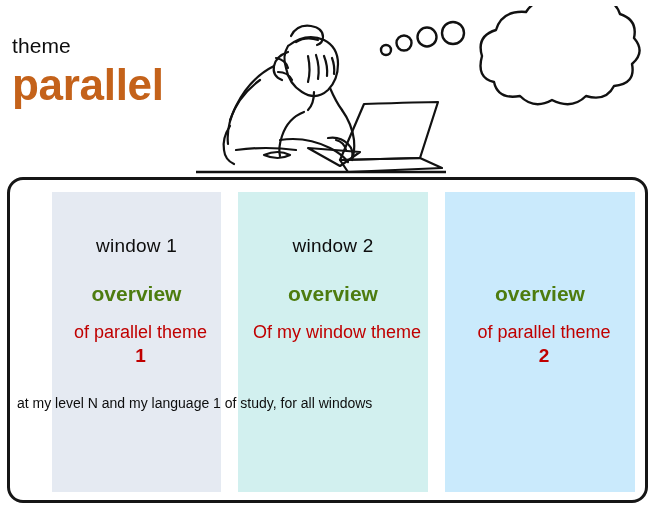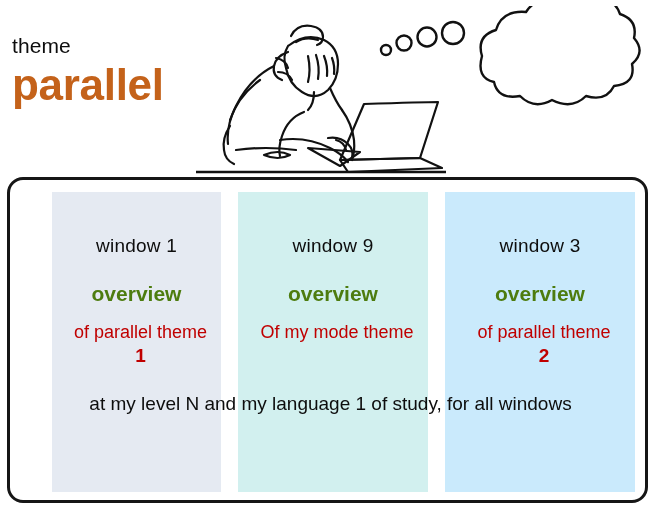--- a/index.html
+++ b/index.html
@@ -105,22 +105,22 @@
     font-weight: bold;
     font-size: 19px;
   }
 
   
   #caption {
     position: absolute;
     left: 7px;
     top: 209px;
     width: 627px;
-    text-align: center;
-    font-size: 19px;
+    text-align: left;
+    font-size: 14px;
     line-height: 29px;
     color: #0d0d0d;
     pointer-events: none;
   }
 </style>
 </head>
 <body>
 
 <div id="header-area">
 
@@ -203,30 +203,29 @@
   <div class="panel" id="panel-1">
     <div class="panel-title">window 1</div>
     <div class="panel-heading">overview</div>
     <div class="panel-sub">
       <span>of parallel theme</span>
       <span class="emph">1</span>
     </div>
   </div>
 
   <div class="panel" id="panel-2">
-    <div class="panel-title">window 9</div>
+    <div class="panel-title">window 2</div>
     <div class="panel-heading">overview</div>
     <div class="panel-sub">
-      <span>Of my mode theme</span>
+      <span>Of my window theme</span>
       <span class="emph"></span>
     </div>
   </div>
 
   <div class="panel" id="panel-3">
-    <div class="panel-title">window 3</div>
     <div class="panel-heading">overview</div>
     <div class="panel-sub">
       <span>of parallel theme</span>
       <span class="emph">2</span>
     </div>
   </div>
 
   <div id="caption">at my level N and my language 1 of study, for all windows</div>
 </div>
 

